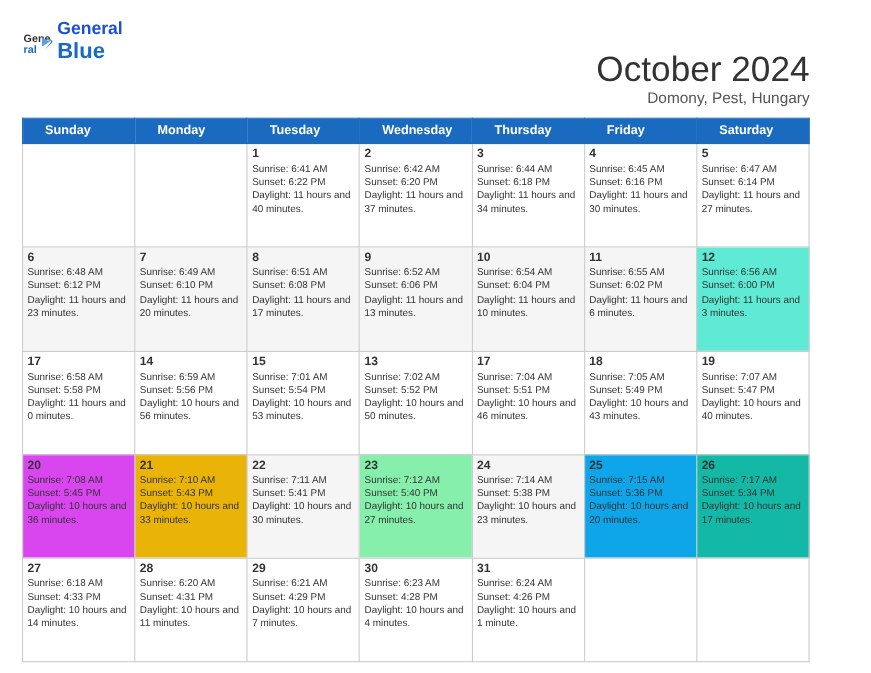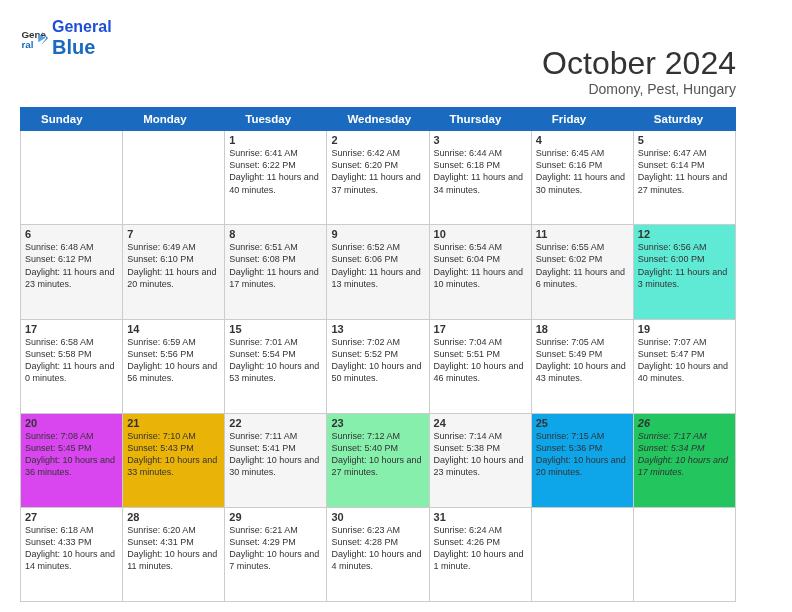--- a/index.html
+++ b/index.html
@@ -155,21 +155,21 @@
           <td><span class="day-number">18</span><span class="cell-text">Sunrise: 7:05 AM<br>Sunset: 5:49 PM<br>Daylight: 10 hours and 43 minutes.</span></td>
           <td><span class="day-number">19</span><span class="cell-text">Sunrise: 7:07 AM<br>Sunset: 5:47 PM<br>Daylight: 10 hours and 40 minutes.</span></td>
         </tr>
         <tr>
           <td style="background: #d946ef;"><span class="day-number">20</span><span class="cell-text">Sunrise: 7:08 AM<br>Sunset: 5:45 PM<br>Daylight: 10 hours and 36 minutes.</span></td>
           <td style="background: #eab308;"><span class="day-number">21</span><span class="cell-text">Sunrise: 7:10 AM<br>Sunset: 5:43 PM<br>Daylight: 10 hours and 33 minutes.</span></td>
           <td style="background: rgb(245, 245, 245);"><span class="day-number">22</span><span class="cell-text">Sunrise: 7:11 AM<br>Sunset: 5:41 PM<br>Daylight: 10 hours and 30 minutes.</span></td>
           <td style="background: #86efac;"><span class="day-number">23</span><span class="cell-text">Sunrise: 7:12 AM<br>Sunset: 5:40 PM<br>Daylight: 10 hours and 27 minutes.</span></td>
           <td style="background: rgb(245, 245, 245);"><span class="day-number">24</span><span class="cell-text">Sunrise: 7:14 AM<br>Sunset: 5:38 PM<br>Daylight: 10 hours and 23 minutes.</span></td>
           <td style="background: #0ea5e9;"><span class="day-number">25</span><span class="cell-text">Sunrise: 7:15 AM<br>Sunset: 5:36 PM<br>Daylight: 10 hours and 20 minutes.</span></td>
-          <td style="background: #22c55e; font-style: italic;"><span class="day-number">26</span><span class="cell-text">Sunrise: 7:17 AM<br>Sunset: 5:34 PM<br>Daylight: 10 hours and 17 minutes.</span></td>
+          <td style="background: #14b8a6;"><span class="day-number">26</span><span class="cell-text">Sunrise: 7:17 AM<br>Sunset: 5:34 PM<br>Daylight: 10 hours and 17 minutes.</span></td>
         </tr>
         <tr>
           <td><span class="day-number">27</span><span class="cell-text">Sunrise: 6:18 AM<br>Sunset: 4:33 PM<br>Daylight: 10 hours and 14 minutes.</span></td>
           <td><span class="day-number">28</span><span class="cell-text">Sunrise: 6:20 AM<br>Sunset: 4:31 PM<br>Daylight: 10 hours and 11 minutes.</span></td>
           <td><span class="day-number">29</span><span class="cell-text">Sunrise: 6:21 AM<br>Sunset: 4:29 PM<br>Daylight: 10 hours and 7 minutes.</span></td>
           <td><span class="day-number">30</span><span class="cell-text">Sunrise: 6:23 AM<br>Sunset: 4:28 PM<br>Daylight: 10 hours and 4 minutes.</span></td>
           <td><span class="day-number">31</span><span class="cell-text">Sunrise: 6:24 AM<br>Sunset: 4:26 PM<br>Daylight: 10 hours and 1 minute.</span></td>
           <td class="empty"></td>
           <td class="empty"></td>
         </tr>

